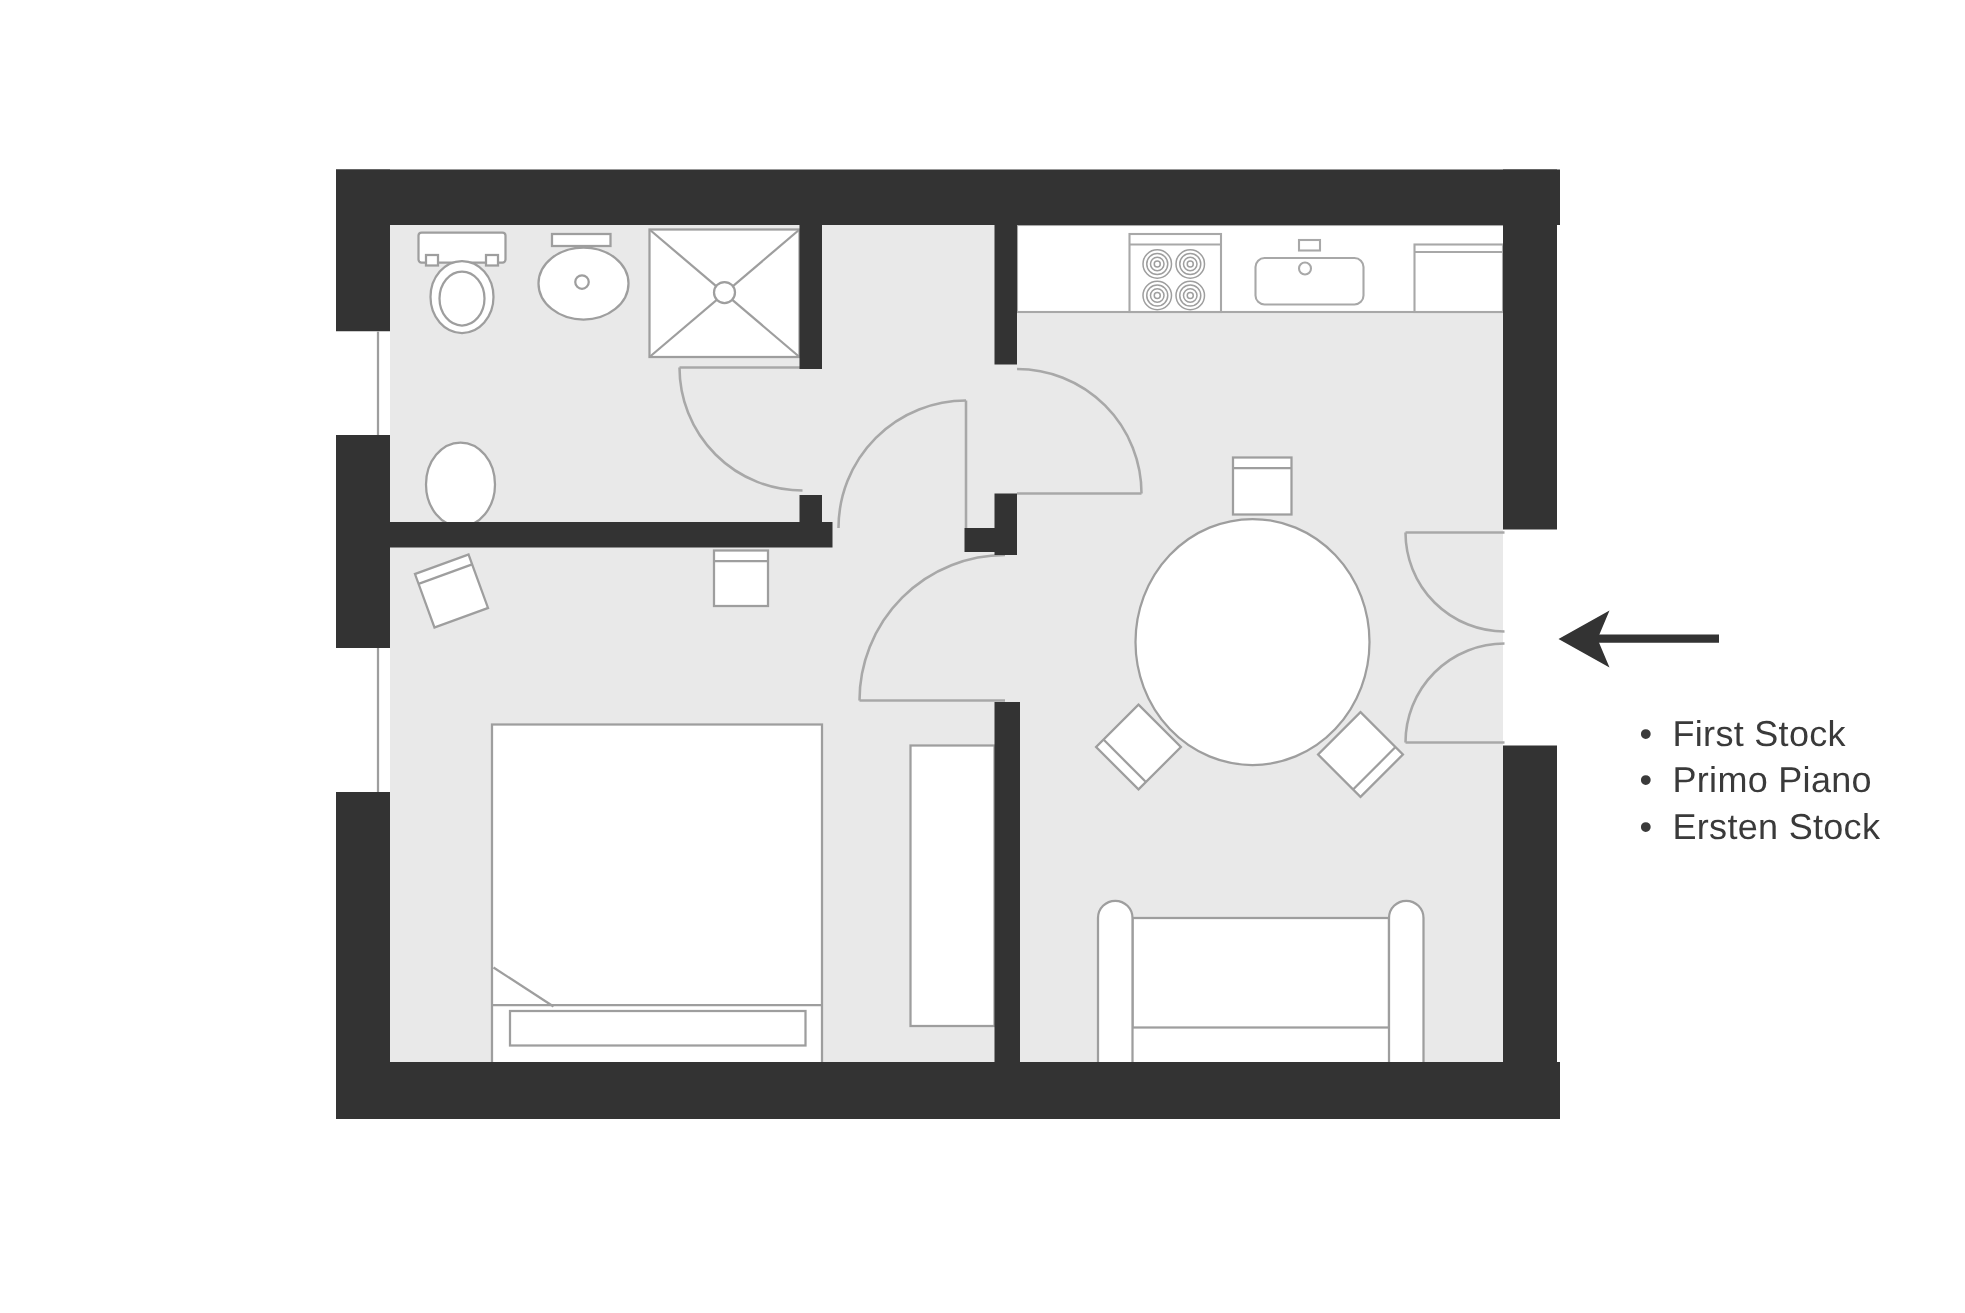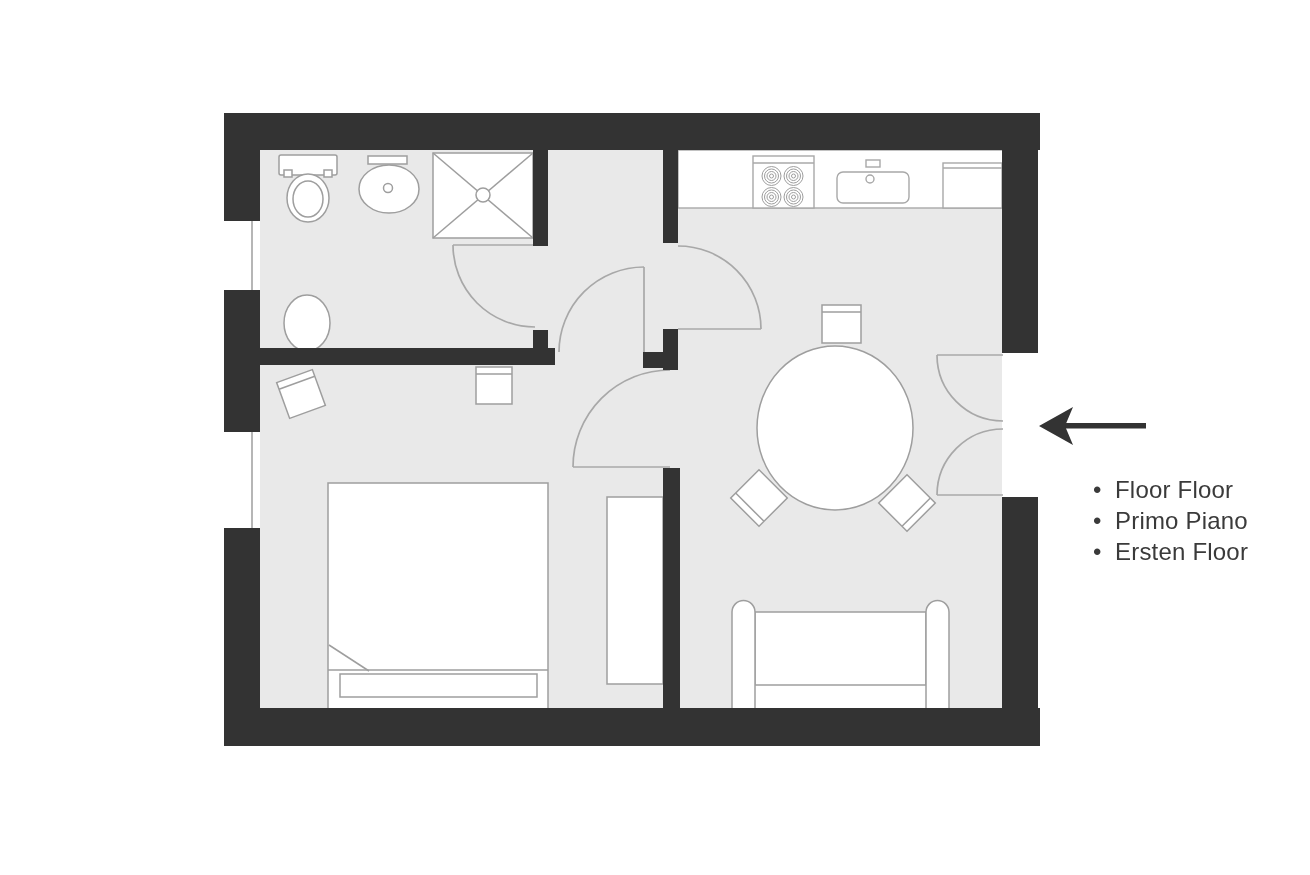--- a/index.html
+++ b/index.html
@@ -184,25 +184,25 @@
 
     <g fill="#333333">
       <rect x="1062" y="423" width="84" height="5.5"></rect>
       <polygon points="1039,426 1073,407 1065,426 1073,445"></polygon>
     </g>
   </svg>
 
   <div class="legend">
     <div class="legend-row">
       <span class="bullet">•</span>
-      <span>Floor Floor</span>
+      <span>First Stock</span>
     </div>
     <div class="legend-row">
       <span class="bullet">•</span>
       <span>Primo Piano</span>
     </div>
     <div class="legend-row">
       <span class="bullet">•</span>
-      <span>Ersten Floor</span>
+      <span>Ersten Stock</span>
     </div>
   </div>
 
 </div>
 
 </body></html>

